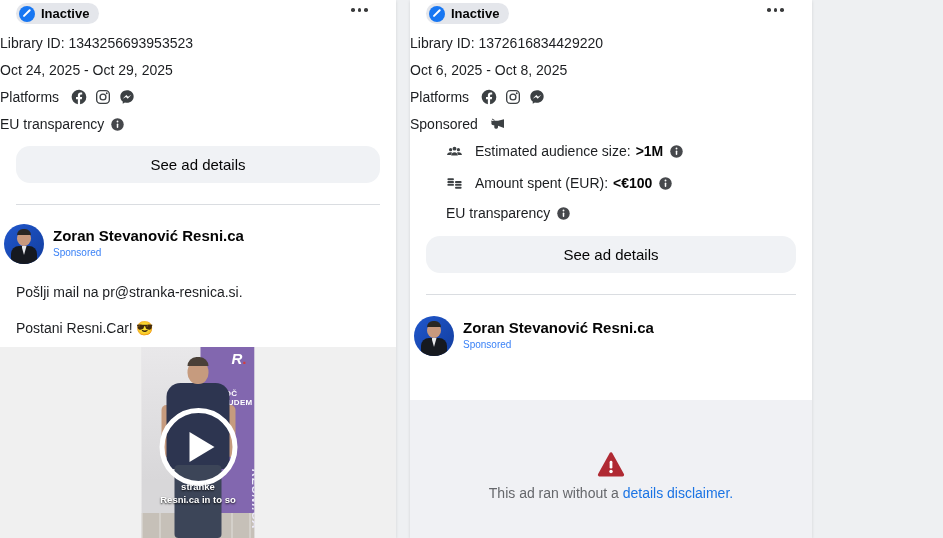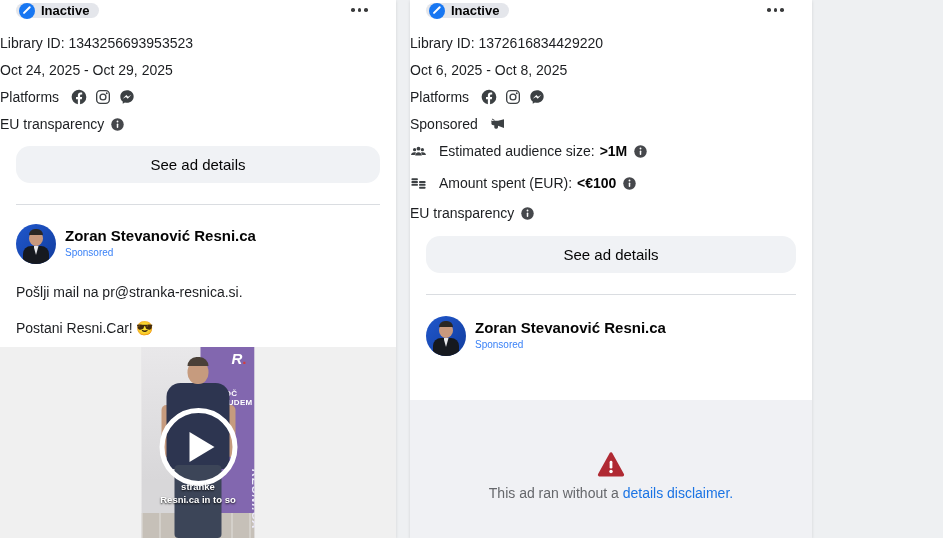--- a/index.html
+++ b/index.html
@@ -21,21 +21,21 @@
   .card.right { left:410px; width:402px; }
 
   .card-head {
     position:relative;
     padding:3px 16px 0 16px;
     height:25px;
   }
   .status-badge {
     display:inline-flex; align-items:center; gap:6px;
     background:#e4e6eb; border-radius:12px;
-    padding:2px 10px 2px 3px; height:15px;
+    padding:2px 10px 2px 3px; height:21px;
   }
   .status-badge .dot-icon {
     width:16px; height:16px; border-radius:50%;
     background:#1877f2; position:relative; flex:0 0 16px;
   }
   .status-badge .dot-icon::after {
     content:""; position:absolute; left:3px; top:6.8px;
     width:10px; height:2.4px; border-radius:2px; background:#fff;
     transform:rotate(-45deg);
   }
@@ -65,21 +65,21 @@
   .see-btn {
     display:block; width:calc(100% - 32px); margin:12px 16px 0 16px;
     height:37px; border:none; border-radius:14px;
     background:#f0f2f5; color:#050505;
     font-size:15px; font-family:inherit; cursor:pointer;
   }
   .card.right .see-btn { margin-top:13px; }
 
   .divider { height:1px; background:#dadde1; margin:21px 16px 0 16px; }
 
-  .profile { display:flex; align-items:center; gap:9px; padding:0 16px; margin-top:19px; height:40px; }
+  .profile { display:flex; align-items:center; gap:9px; padding:0 4px; margin-top:19px; height:40px; }
   .card.right .profile { margin-top:21px; }
   .avatar {
     width:40px; height:40px; border-radius:50%; overflow:hidden; position:relative;
     background:linear-gradient(135deg,#2057cc,#123d9e); flex:0 0 40px;
   }
   .avatar .head  { position:absolute; left:13px; top:7px; width:14px; height:15px; border-radius:50%; background:#c9997d; }
   .avatar .hair  { position:absolute; left:13px; top:5px; width:14px; height:6px; border-radius:7px 7px 0 0; background:#2b2723; }
   .avatar .suit  { position:absolute; left:7px; top:22px; width:26px; height:18px; border-radius:8px 8px 0 0; background:#16191f; }
   .avatar .shirt { position:absolute; left:17.5px; top:22px; width:5px; height:9px; background:#e8e9ec; clip-path:polygon(0 0,100% 0,50% 100%); }
   .p-name { font-size:15px; font-weight:bold; color:#050505; line-height:18px; }
@@ -292,21 +292,21 @@
       <span class="txt">Sponsored</span>
       <span class="cat-icon">
         <svg viewBox="0 0 24 24" fill="#3c4043">
             <path d="M21 5v13l-9-3.2V17a2.2 2.2 0 0 1-2.2 2.2H8.6A2.2 2.2 0 0 1 6.4 17v-3H5a3 3 0 0 1-3-3v-1a3 3 0 0 1 3-3h7l9-2z"></path>
             <path d="M3.5 4.8l2.8 1.4M2.2 7.8l1.6.3" stroke="#3c4043" stroke-width="1.4" stroke-linecap="round"></path>
           </svg>
       </span>
     </div>
   </div>
 
-  <div class="rows" style="padding-top:0;">
+  <div class="rows" style="padding-top:0;margin-left:36px;">
     <div class="metric-row">
       <span class="m-icon">
         <svg viewBox="0 0 24 24" fill="#3c4043">
             <circle cx="6.5" cy="9.5" r="2.3"></circle>
             <circle cx="17.5" cy="9.5" r="2.3"></circle>
             <circle cx="12" cy="8" r="2.7"></circle>
             <path d="M1.5 17c0-2.1 2-3.8 4.6-3.8.9 0 1.8.2 2.5.6a6.3 6.3 0 0 0-1.9 3.2H1.5zm15.8 0a6.3 6.3 0 0 0-1.9-3.2c.7-.4 1.6-.6 2.5-.6 2.6 0 4.6 1.7 4.6 3.8h-5.2zM7.3 17.5c0-2.4 2.1-4.3 4.7-4.3s4.7 1.9 4.7 4.3H7.3z"></path>
           </svg>
       </span>
       <span>Estimated audience size:</span>

